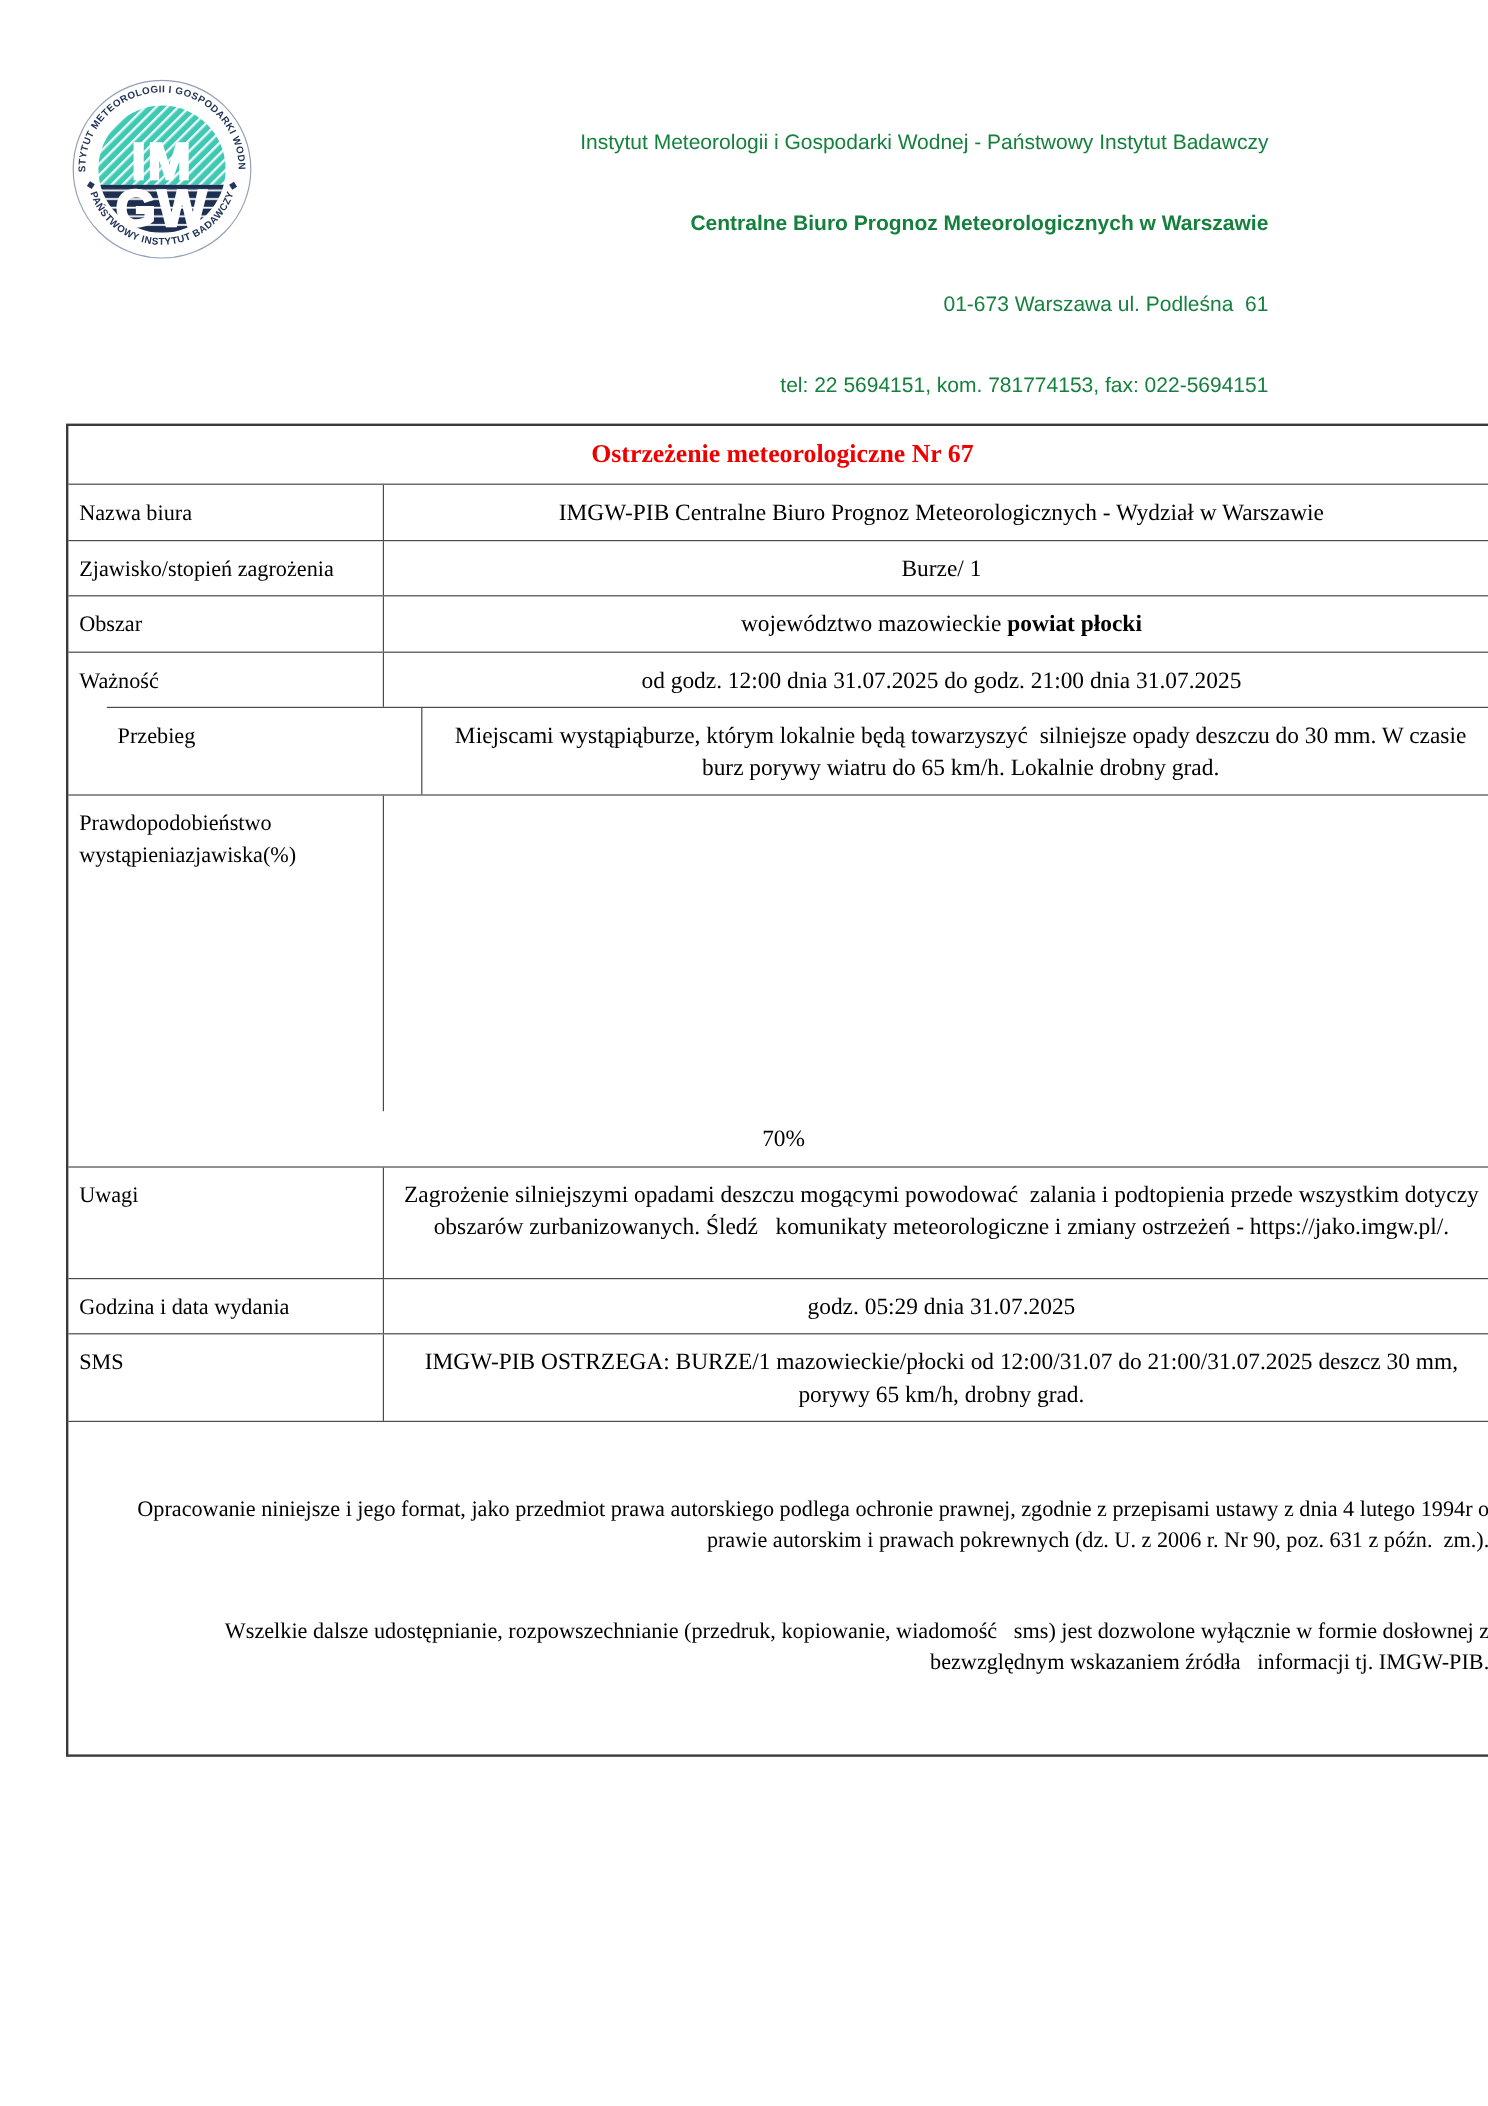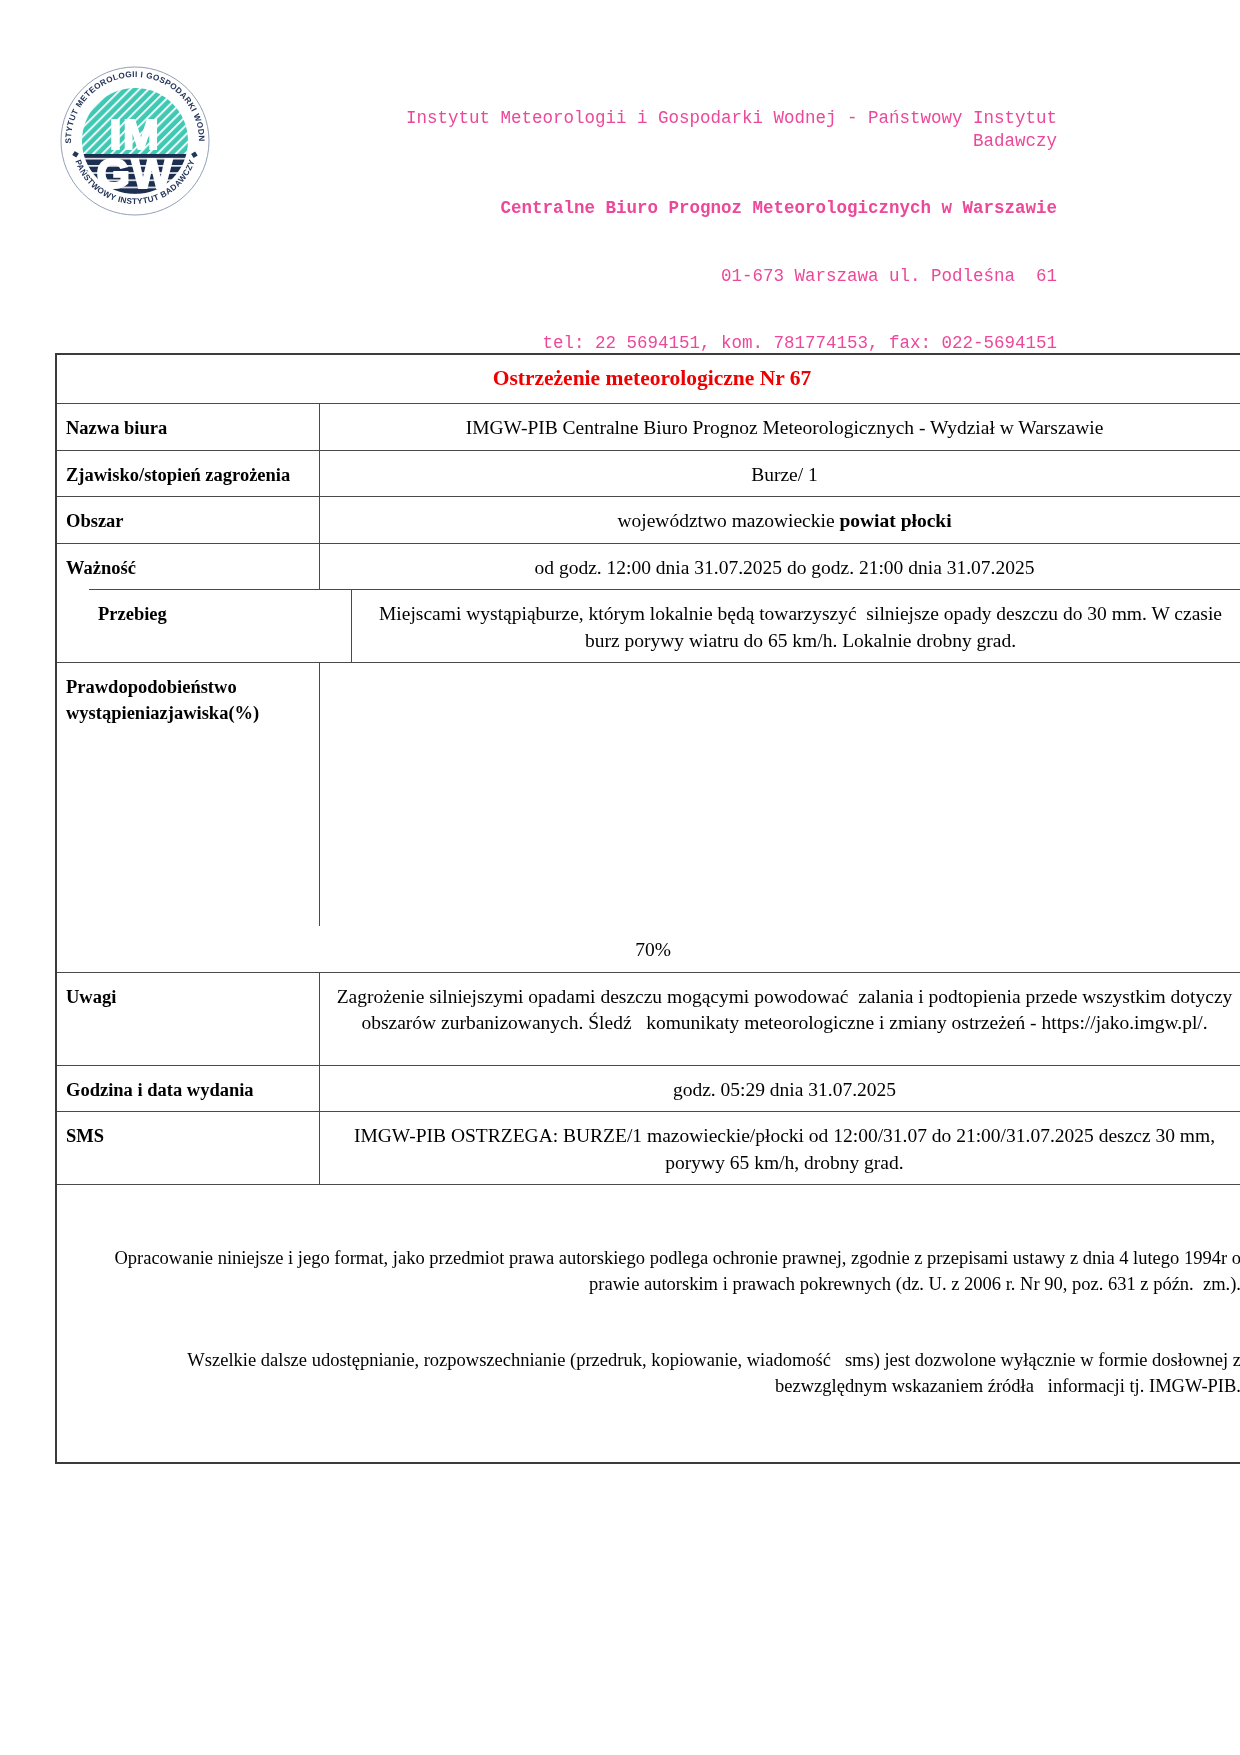--- a/index.html
+++ b/index.html
@@ -12,42 +12,42 @@
   .page { position: relative; width: 1240px; height: 1755px; background: #fff; overflow: hidden; }
 
   
   .letterhead-logo { position: absolute; left: 60px; top: 66px; width: 150px; height: 150px; }
   .ring-text { font-family: "Liberation Sans", sans-serif; font-size: 8.2px; font-weight: bold; letter-spacing: 0.4px; fill: #24355a; }
   .monogram { font-family: "Liberation Sans", sans-serif; font-weight: bold; font-size: 43px; fill: #ffffff; text-anchor: middle; letter-spacing: 1.5px; stroke: #ffffff; stroke-width: 2.2px; paint-order: stroke; }
 
   .letterhead-text {
     position: absolute; top: 62px; right: 183px; width: 700px;
     text-align: right;
-    font-family: Liberation Mono, monospace;
-    font-size: 17.5px; line-height: 22.5px; color: #ec4899;
+    font-family: Liberation Sans, sans-serif;
+    font-size: 17.5px; line-height: 22.5px; color: #15803d;
     white-space: pre-wrap;
   }
   .letterhead-text .bold-line { font-weight: bold; }
 
   
   .warning-table {
     position: absolute; left: 55px; top: 353px; width: 1194px;
     border: 2px solid #3b3b3b;
     background: #fff;
   }
   .title-row {
     min-height: 48px; padding: 11px 10px 8px 10px;
     text-align: center; font-weight: bold; font-size: 21.5px;
   }
   .trow { display: flex; border-top: 1px solid #4a4a4a; }
   .tlabel {
     width: 263px; flex: 0 0 263px;
     border-right: 1px solid #4a4a4a;
     padding: 11px 4px 8px 9px;
-    font-weight: bold; font-size: 18.5px; line-height: 26px;
+    font-weight: normal; font-size: 18.5px; line-height: 26px;
   }
   .tvalue {
     flex: 1 1 auto;
     padding: 11px 10px 8px 12px;
     font-size: 19.5px; line-height: 26.5px;
     white-space: pre-wrap;
     text-align: center;
   }
   .row-h45 { min-height: 45px; }
   .row-przebieg { min-height: 70px; margin-left: 32px; }

